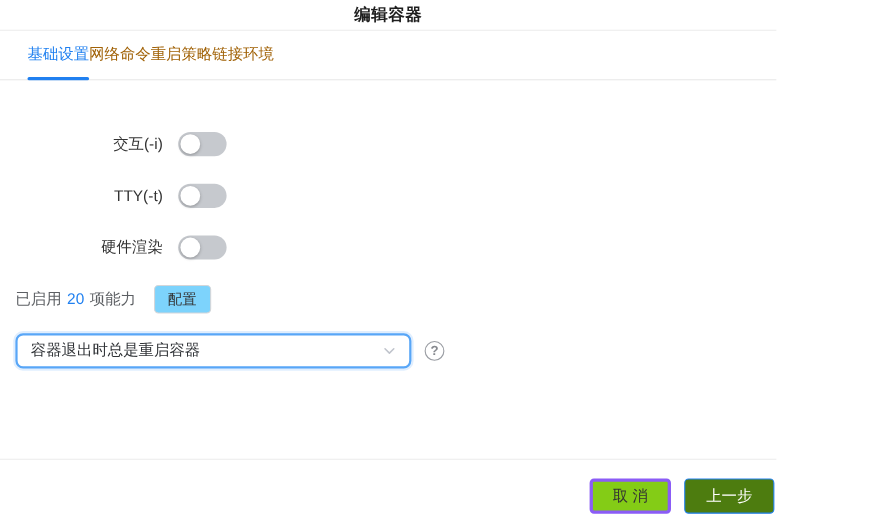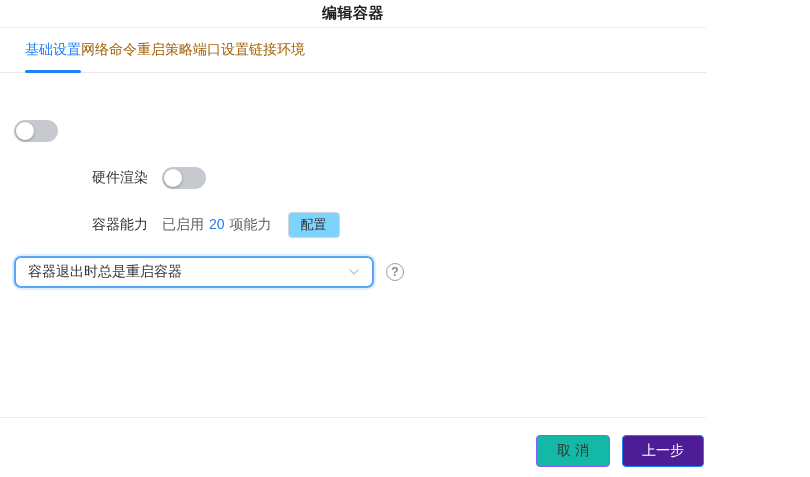--- a/index.html
+++ b/index.html
@@ -123,73 +123,80 @@
   .btn {
     height:32px;
     display:inline-flex; align-items:center; justify-content:center;
     border-radius:4px;
     font-size:14px;
     font-family:inherit;
     cursor:pointer;
   }
   .btn-default {
     width:74px;
-    background:#14b8a6;
-    border:1px solid #8b5cf6;
+    background:#84cc16;
+    border:3px solid #8b5cf6;
     color:#333;
   }
   .btn-primary {
-    background:#4c1d95;
+    background:#4d7c0f;
     border:1px solid #2080f0;
     color:#fff;
   }
   .btn-prev { width:82px; }
   .btn-next { width:86px; }
 </style>
 </head>
 <body>
 
 <div class="dialog">
 
   <div class="dialog-header">
     <div class="dialog-title">编辑容器</div>
   </div>
 
   <div class="tabs">
     <div class="tab active">基础设置</div>
     <div class="tab">网络</div>
     <div class="tab">命令</div>
     <div class="tab">重启策略</div>
-    <div class="tab">端口设置</div>
     <div class="tab">链接</div>
     <div class="tab">环境</div>
   </div>
 
   <div class="form">
 
     <div class="form-row">
+      <div class="row-label">交互(-i)</div>
       <div class="row-control">
         <div class="toggle">
           <div class="toggle-knob"></div>
         </div>
       </div>
     </div>
 
-
-    <div class="form-row">
-      <div class="row-label">硬件渲染</div>
+    <div class="form-row">
+      <div class="row-label">TTY(-t)</div>
       <div class="row-control">
         <div class="toggle">
           <div class="toggle-knob"></div>
         </div>
       </div>
     </div>
 
     <div class="form-row">
-      <div class="row-label">容器能力</div>
+      <div class="row-label">硬件渲染</div>
+      <div class="row-control">
+        <div class="toggle">
+          <div class="toggle-knob"></div>
+        </div>
+      </div>
+    </div>
+
+    <div class="form-row">
       <div class="row-control">
         <span class="cap-text"><span>已启用</span><span class="cap-count">20</span><span>项能力</span></span>
         <button class="config-btn">配置</button>
       </div>
     </div>
 
     <div class="form-row">
       <div class="row-control">
         <div class="select">
           <span>容器退出时总是重启容器</span>

